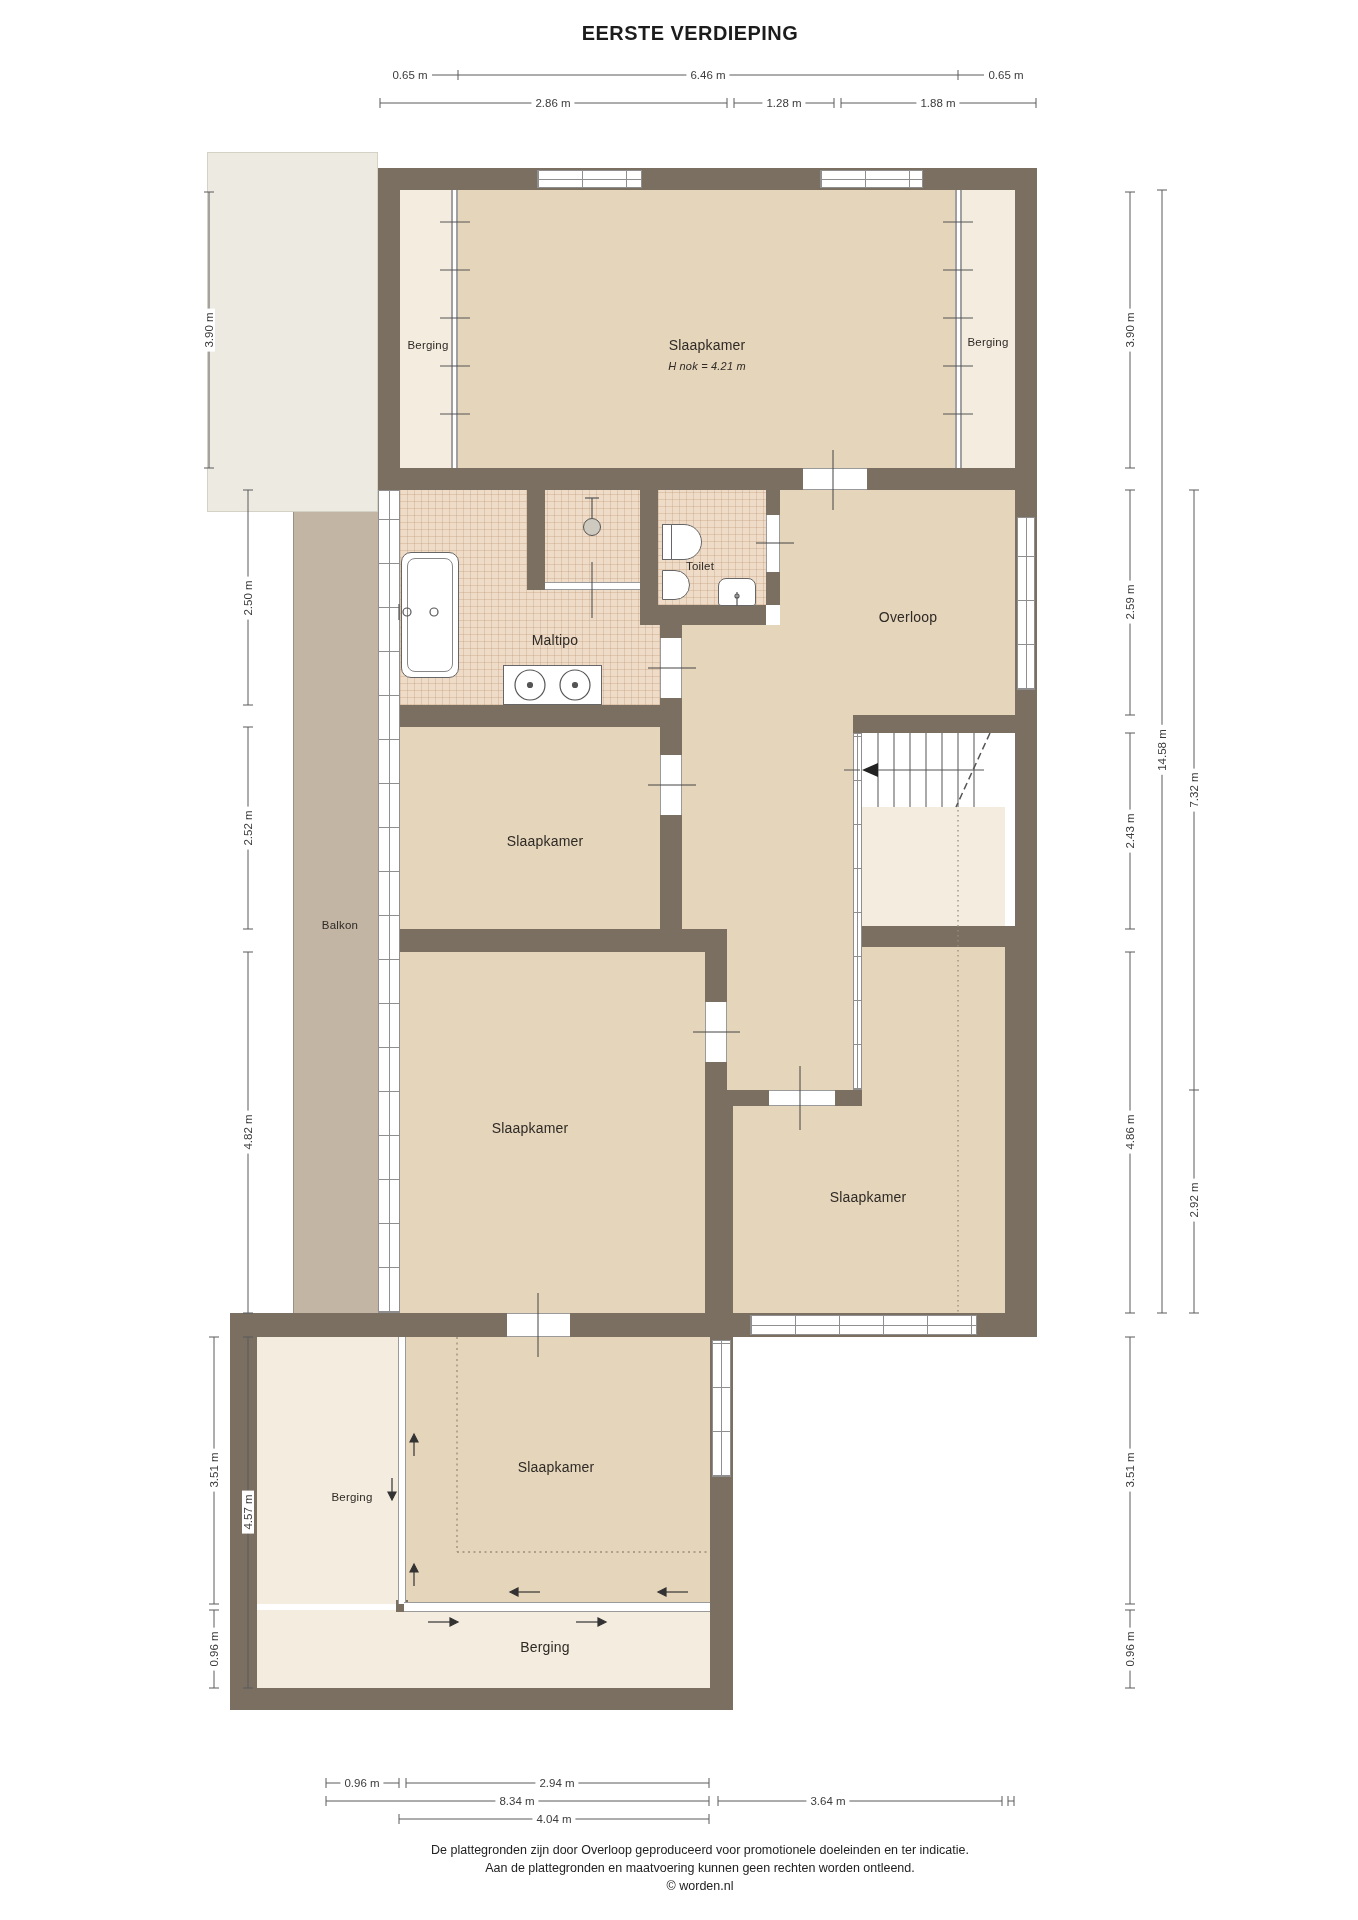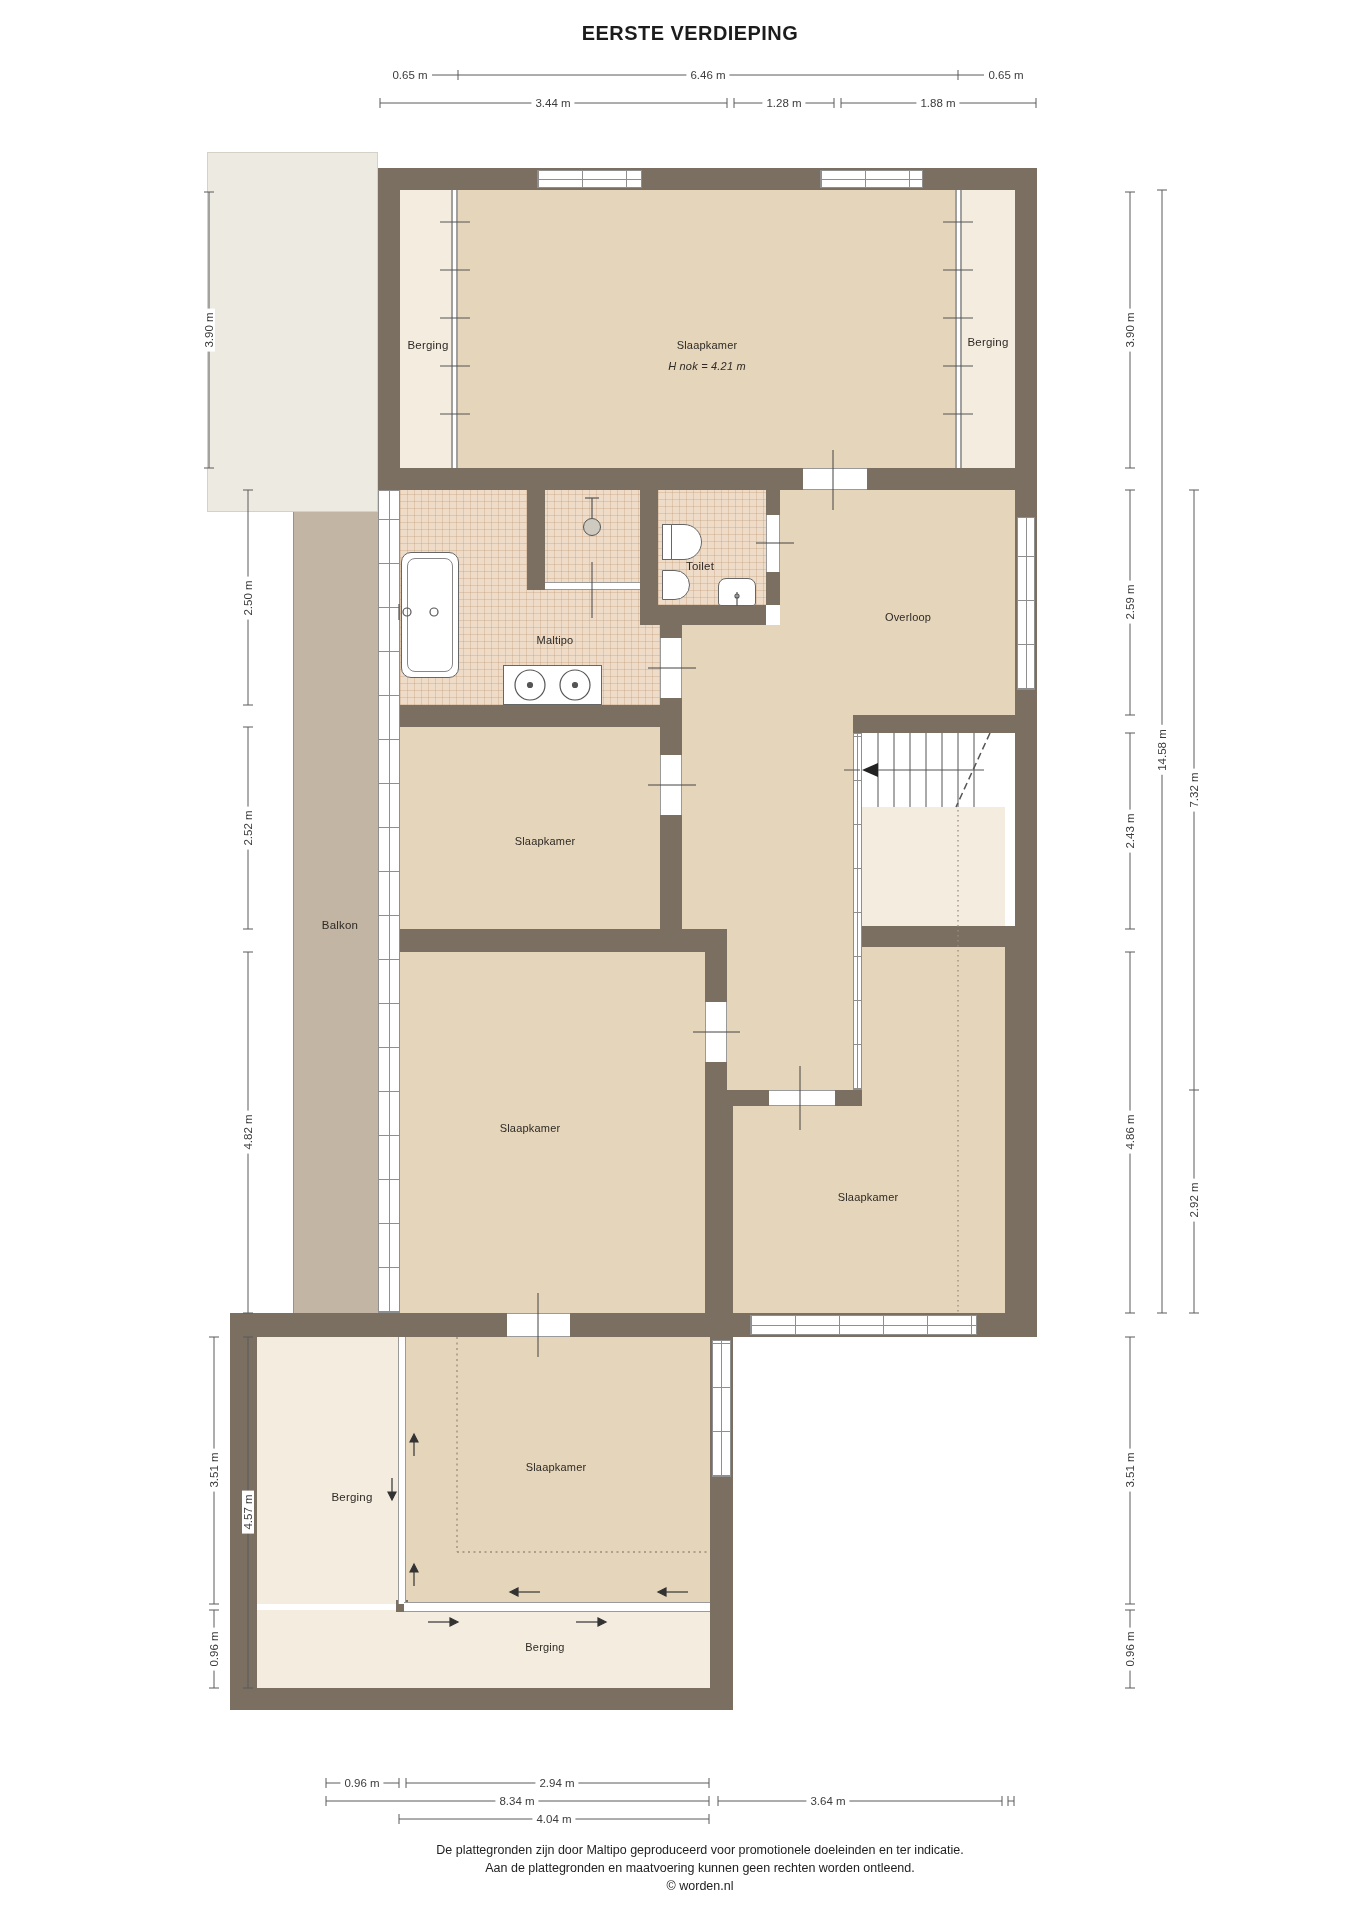--- a/index.html
+++ b/index.html
@@ -22,21 +22,21 @@
   .winh{background:#fff;border:1px solid var(--frame);position:absolute;box-sizing:border-box;}
   .winh::after{content:"";position:absolute;left:0;right:0;top:50%;height:1px;margin-top:-0.5px;background:var(--frame);}
   .winh .panes{position:absolute;inset:0;background:repeating-linear-gradient(90deg, var(--frame) 0 1px, transparent 1px 44px);}
   .winv{background:#fff;border:1px solid var(--frame);position:absolute;box-sizing:border-box;}
   .winv::after{content:"";position:absolute;top:0;bottom:0;left:50%;width:1px;margin-left:-0.5px;background:var(--frame);}
   .winv .panes{position:absolute;inset:0;background:repeating-linear-gradient(0deg, var(--frame) 0 1px, transparent 1px 44px);}
   .doorh{background:#fff;border-top:1px solid #9a9a9a;border-bottom:1px solid #9a9a9a;position:absolute;box-sizing:border-box;}
   .doorv{background:#fff;border-left:1px solid #9a9a9a;border-right:1px solid #9a9a9a;position:absolute;box-sizing:border-box;}
   .knee{position:absolute;width:7px;background:#fff;border-left:2px solid #a0a0a0;border-right:2px solid #a0a0a0;box-sizing:border-box;}
   .lbl{position:absolute;transform:translate(-50%,-50%);white-space:nowrap;color:var(--ink);
-       font-size:11px;letter-spacing:.2px;}
+       font-size:14px;letter-spacing:.2px;}
   .lbl.small{font-size:11.5px;}
   .dimlbl{position:absolute;transform:translate(-50%,-50%);white-space:nowrap;color:#3c3c3c;
           font-size:11.5px;background:#fff;padding:0 4px;}
   .dimlbl.vert{transform:translate(-50%,-50%) rotate(-90deg);}
   .note{font-style:italic;font-size:11px;}
   .fixture{position:absolute;background:#fff;border:1.5px solid #666;box-sizing:border-box;}
   #title{position:absolute;transform:translate(-50%,-50%) scaleX(.95);font-size:21px;font-weight:bold;
          letter-spacing:.5px;color:#1c1c1c;white-space:nowrap;}
   .footer{position:absolute;transform:translateX(-50%);font-size:12.5px;color:#222;white-space:nowrap;}
   svg.overlay{position:absolute;left:0;top:0;pointer-events:none;}
@@ -312,21 +312,21 @@
   <div class="lbl small" style="left:340px;top:925px;">Balkon</div>
   <div class="lbl" style="left:530px;top:1128px;">Slaapkamer</div>
   <div class="lbl" style="left:868px;top:1197px;">Slaapkamer</div>
   <div class="lbl" style="left:556px;top:1467px;">Slaapkamer</div>
   <div class="lbl small" style="left:352px;top:1497px;">Berging</div>
   <div class="lbl" style="left:545px;top:1647px;">Berging</div>
 
   <div class="dimlbl" style="left:410px;top:75px;">0.65 m</div>
   <div class="dimlbl" style="left:708px;top:75px;">6.46 m</div>
   <div class="dimlbl" style="left:1006px;top:75px;">0.65 m</div>
-  <div class="dimlbl" style="left:553px;top:103px;">3.44 m</div>
+  <div class="dimlbl" style="left:553px;top:103px;">2.86 m</div>
   <div class="dimlbl" style="left:784px;top:103px;">1.28 m</div>
   <div class="dimlbl" style="left:938px;top:103px;">1.88 m</div>
 
   <div class="dimlbl vert" style="left:209px;top:330px;">3.90 m</div>
   <div class="dimlbl vert" style="left:248px;top:598px;">2.50 m</div>
   <div class="dimlbl vert" style="left:248px;top:828px;">2.52 m</div>
   <div class="dimlbl vert" style="left:248px;top:1132px;">4.82 m</div>
   <div class="dimlbl vert" style="left:214px;top:1470px;">3.51 m</div>
   <div class="dimlbl vert" style="left:248px;top:1512px;">4.57 m</div>
   <div class="dimlbl vert" style="left:214px;top:1649px;">0.96 m</div>
@@ -340,17 +340,17 @@
   <div class="dimlbl vert" style="left:1162px;top:750px;">14.58 m</div>
   <div class="dimlbl vert" style="left:1194px;top:790px;">7.32 m</div>
   <div class="dimlbl vert" style="left:1194px;top:1200px;">2.92 m</div>
 
   <div class="dimlbl" style="left:362px;top:1783px;">0.96 m</div>
   <div class="dimlbl" style="left:557px;top:1783px;">2.94 m</div>
   <div class="dimlbl" style="left:517px;top:1801px;">8.34 m</div>
   <div class="dimlbl" style="left:828px;top:1801px;">3.64 m</div>
   <div class="dimlbl" style="left:554px;top:1819px;">4.04 m</div>
 
-  <div class="footer" style="left:700px;top:1843px;">De plattegronden zijn door Maltipo geproduceerd voor promotionele doeleinden en ter indicatie.</div>
+  <div class="footer" style="left:700px;top:1843px;">De plattegronden zijn door Overloop geproduceerd voor promotionele doeleinden en ter indicatie.</div>
   <div class="footer" style="left:700px;top:1861px;">Aan de plattegronden en maatvoering kunnen geen rechten worden ontleend.</div>
   <div class="footer" style="left:700px;top:1879px;">© worden.nl</div>
 
 </div>
 
 </body></html>

